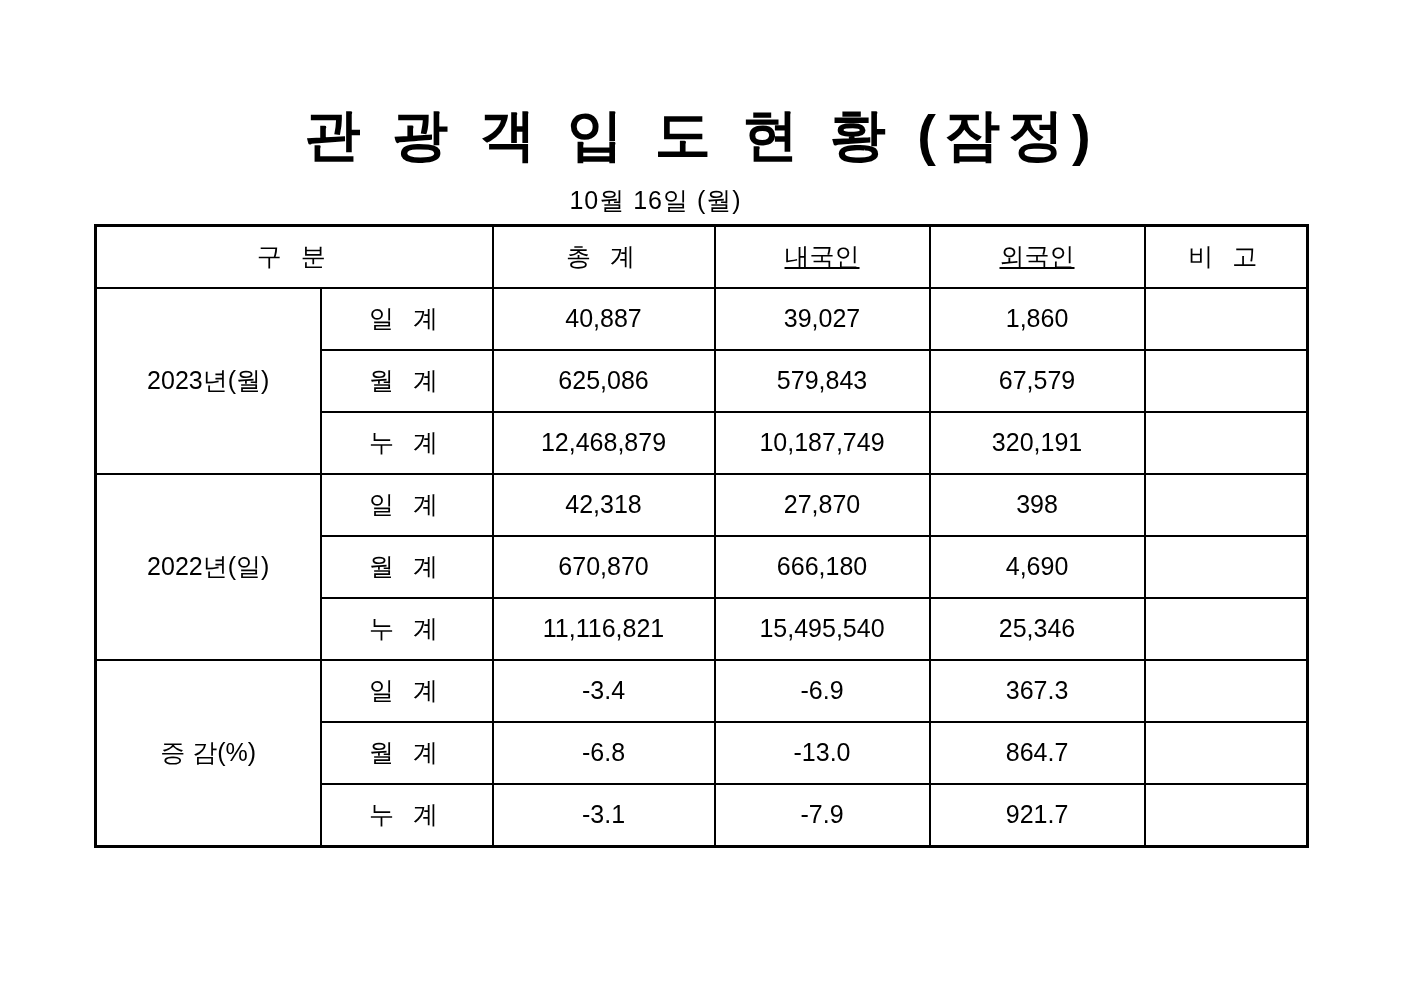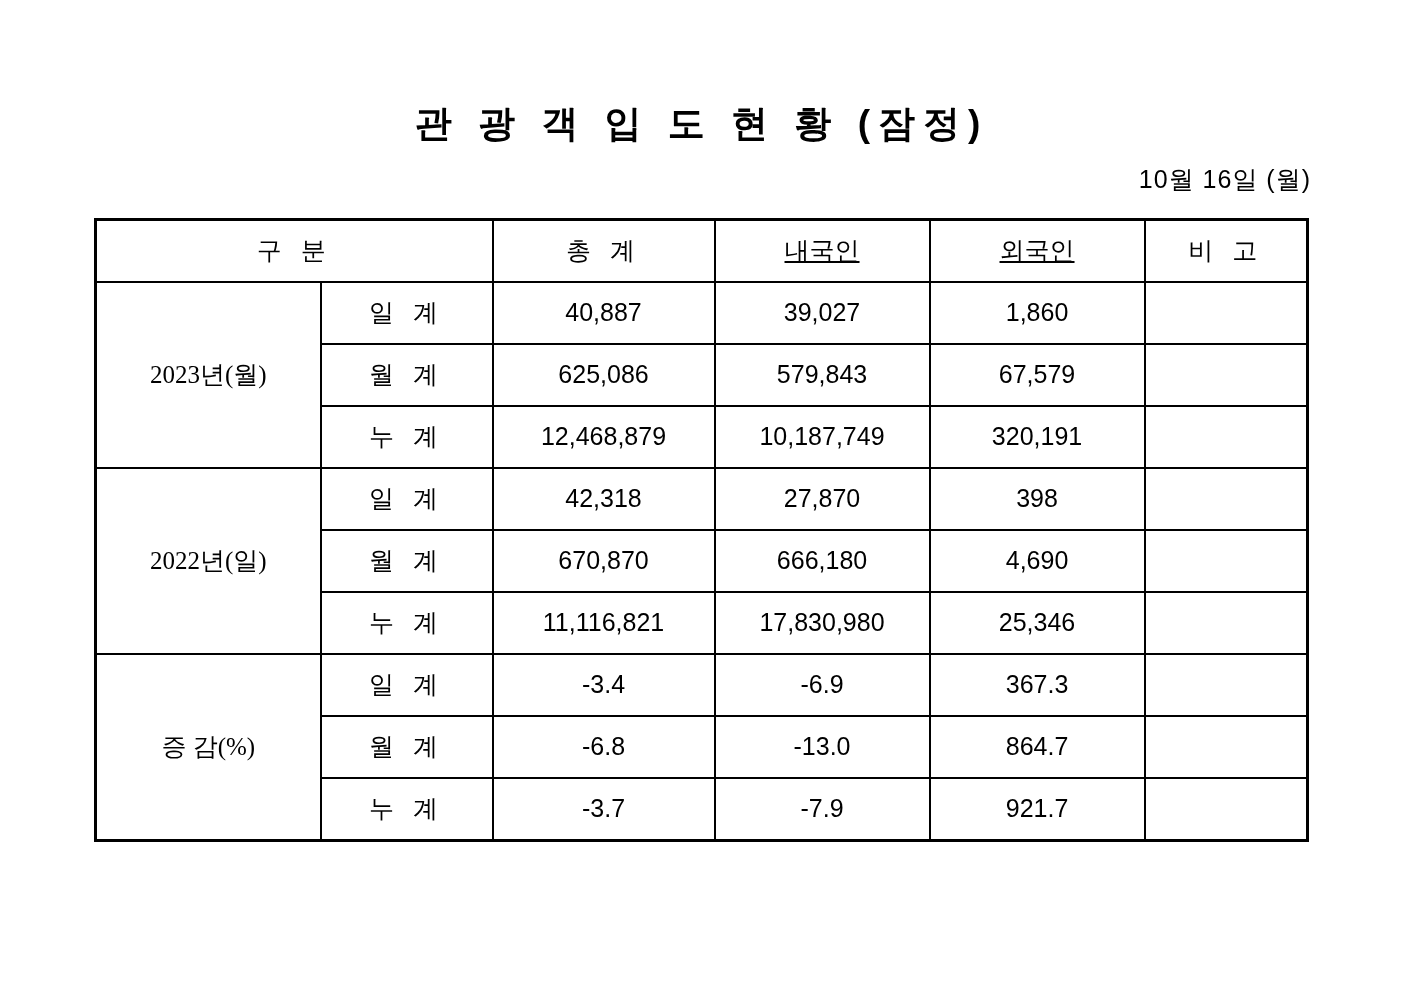--- a/index.html
+++ b/index.html
@@ -16,36 +16,36 @@
     overflow: hidden;
   }
   .page {
     width: 1403px;
     height: 992px;
     position: relative;
     box-sizing: border-box;
   }
   .doc-title {
     text-align: center;
-    font-size: 37px;
+    font-size: 56px;
     font-weight: bold;
     letter-spacing: 8px;
     margin-top: 104px;
     line-height: 1.1;
     font-family: "Liberation Sans", sans-serif;
   }
   .doc-date {
-    text-align: right;
+    text-align: center;
     font-size: 25px;
     margin-top: 18px;
     padding-right: 92px;
     letter-spacing: 1px;
   }
   .table-wrap {
-    margin-top: 22px;
+    margin-top: 7px;
     padding-left: 94px;
     padding-right: 72px;
   }
   table.stat {
     border-collapse: collapse;
     width: 1212px;
     table-layout: fixed;
   }
   table.stat td, table.stat th {
     border: 2px solid #000000;
@@ -68,21 +68,20 @@
     letter-spacing: 6px;
     height: 66px;
   }
   thead td.plain {
     letter-spacing: 0px;
     text-decoration: underline;
   }
   .cat-cell {
     font-size: 28px;
     letter-spacing: 0px;
-    font-family: Liberation Serif, serif;
   }
   .sub-cell {
     font-size: 27px;
     letter-spacing: 6px;
     padding-left: 6px;
   }
   .num-cell {
     font-size: 24px;
     font-weight: bold;
   }
@@ -156,21 +155,21 @@
         <tr>
           <td class="sub-cell">월 계</td>
           <td class="num-cell">670,870</td>
           <td class="num-cell">666,180</td>
           <td class="num-cell">4,690</td>
           <td class="num-cell"></td>
         </tr>
         <tr>
           <td class="sub-cell">누 계</td>
           <td class="num-cell">11,116,821</td>
-          <td class="num-cell">17,830,980</td>
+          <td class="num-cell">15,495,540</td>
           <td class="num-cell">25,346</td>
           <td class="num-cell"></td>
         </tr>
 
         <tr class="thick-top">
           <td class="cat-cell" rowspan="3">증 감(%)</td>
           <td class="sub-cell">일 계</td>
           <td class="num-cell">-3.4</td>
           <td class="num-cell">-6.9</td>
           <td class="num-cell">367.3</td>
@@ -178,21 +177,21 @@
         </tr>
         <tr>
           <td class="sub-cell">월 계</td>
           <td class="num-cell">-6.8</td>
           <td class="num-cell">-13.0</td>
           <td class="num-cell">864.7</td>
           <td class="num-cell"></td>
         </tr>
         <tr>
           <td class="sub-cell">누 계</td>
-          <td class="num-cell">-3.7</td>
+          <td class="num-cell">-3.1</td>
           <td class="num-cell">-7.9</td>
           <td class="num-cell">921.7</td>
           <td class="num-cell"></td>
         </tr>
 
       </tbody>
     </table>
   </div>
 
 </div>

